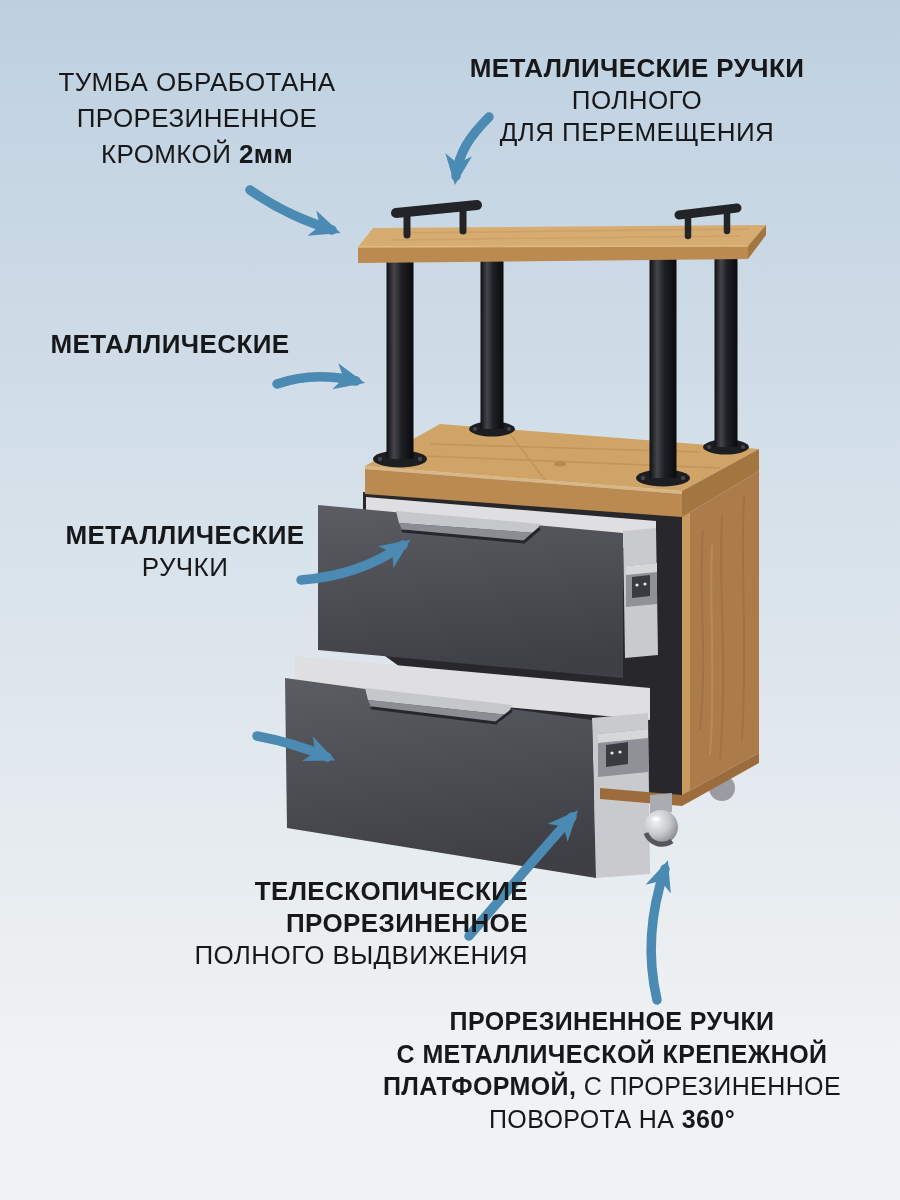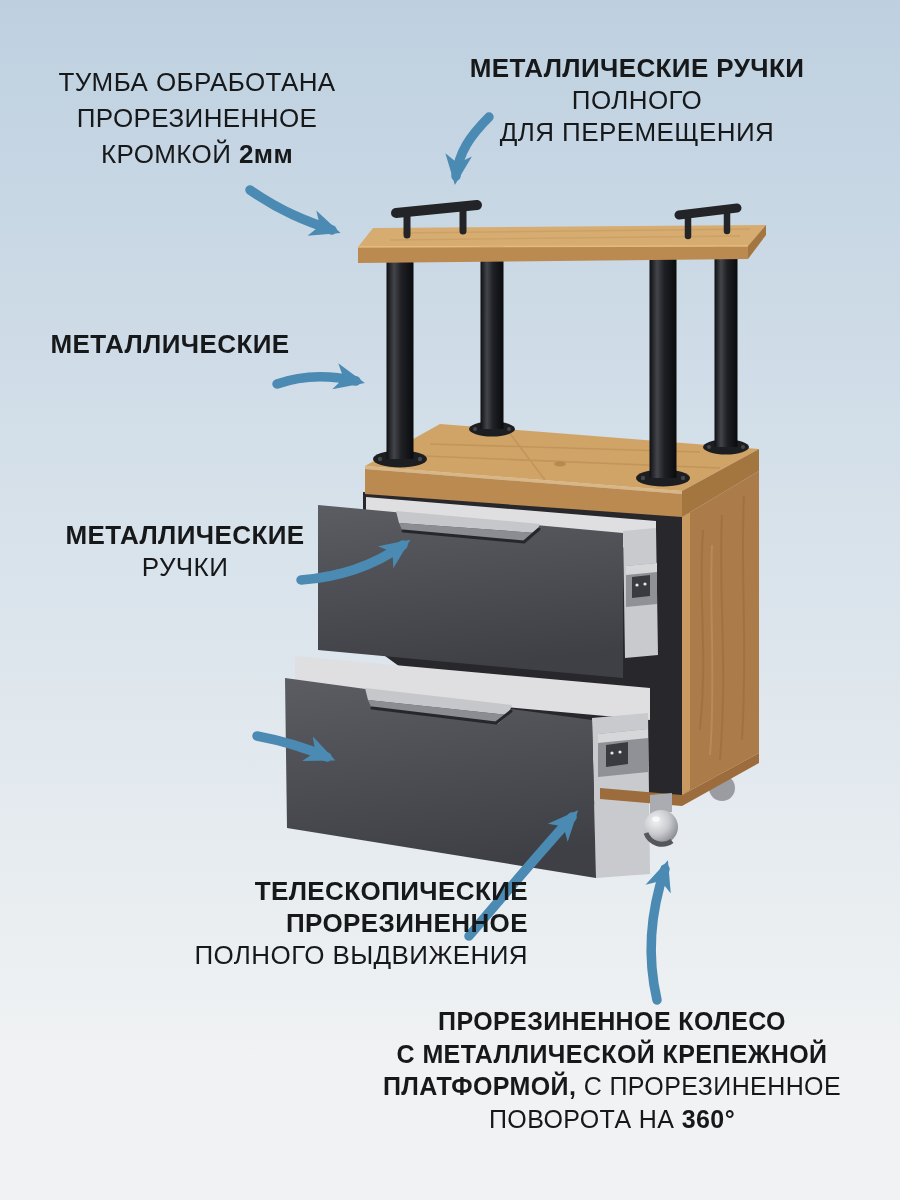--- a/index.html
+++ b/index.html
@@ -204,19 +204,19 @@
   </div>
 
 
   <div class="note" id="note-slides">
     <div><span class="b">ТЕЛЕСКОПИЧЕСКИЕ</span></div>
     <div><span class="b">ПРОРЕЗИНЕННОЕ</span></div>
     <div><span>ПОЛНОГО ВЫДВИЖЕНИЯ</span></div>
   </div>
 
   <div class="note" id="note-wheel">
-    <div><span class="b">ПРОРЕЗИНЕННОЕ КОЛЕСО</span></div>
+    <div><span class="b">ПРОРЕЗИНЕННОЕ РУЧКИ</span></div>
     <div><span class="b">С МЕТАЛЛИЧЕСКОЙ КРЕПЕЖНОЙ</span></div>
     <div><span class="b">ПЛАТФОРМОЙ,</span><span> С ПРОРЕЗИНЕННОЕ</span></div>
     <div><span>ПОВОРОТА НА </span><span class="b">360°</span></div>
   </div>
 
 </div>
 
 </body></html>

